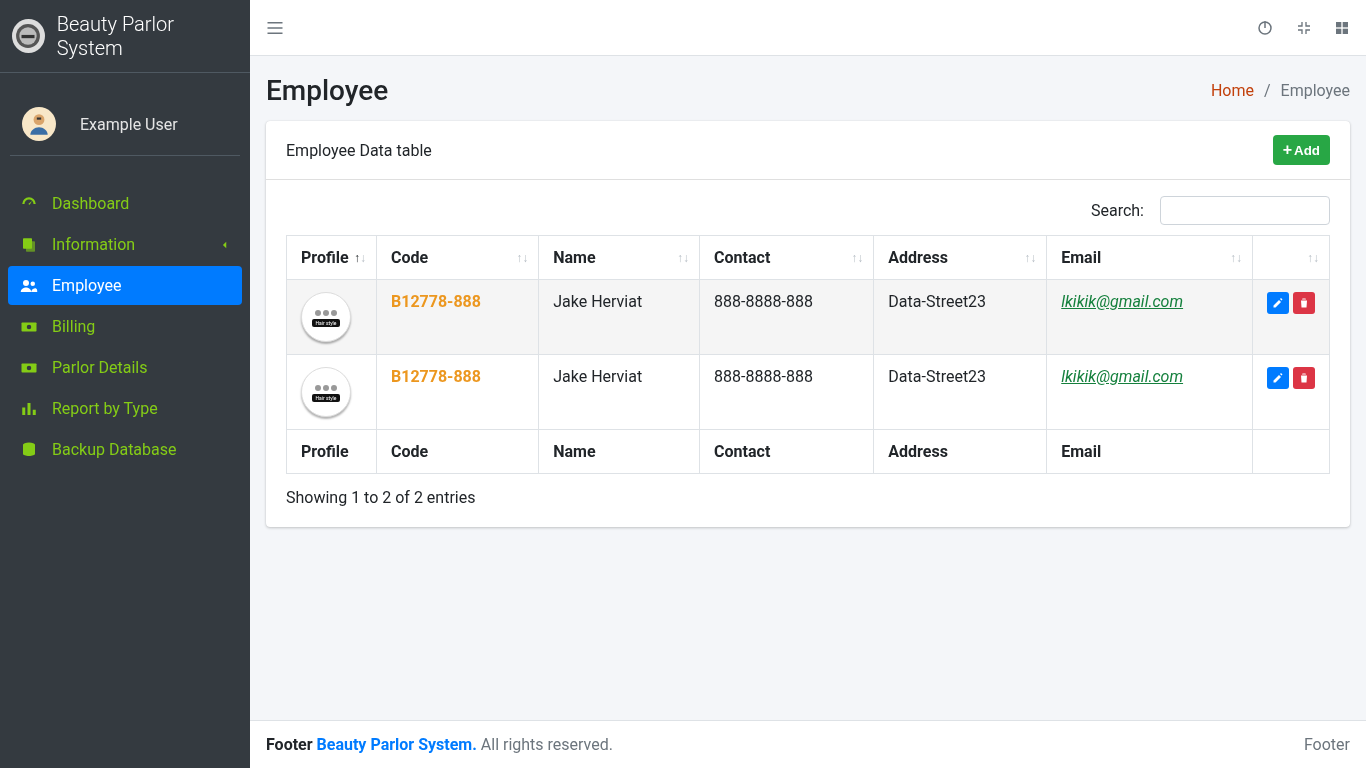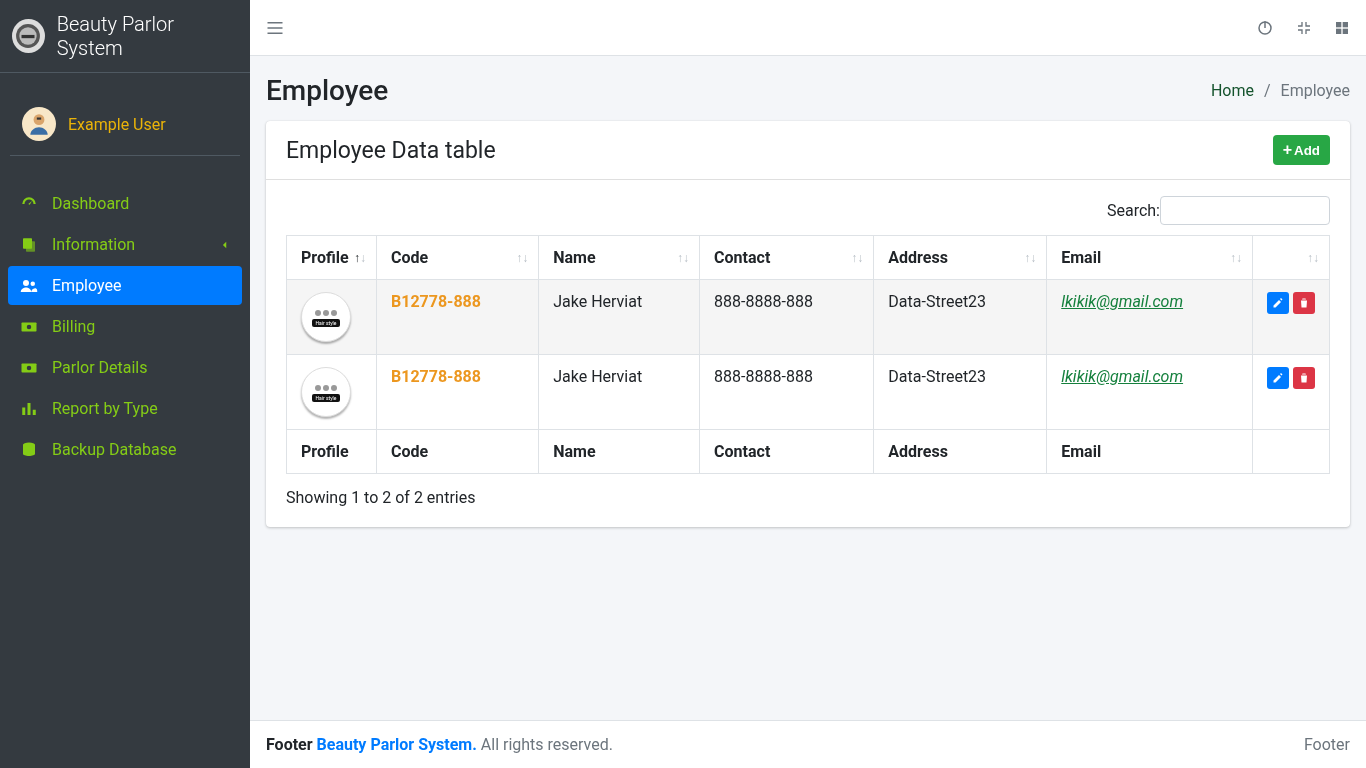--- a/index.html
+++ b/index.html
@@ -6,52 +6,52 @@
 body { font-family: -apple-system, "Segoe UI", Roboto, "Helvetica Neue", Arial, sans-serif; font-size: 16px; color: #212529; background: #f4f6f9; height: 768px; width: 1366px; overflow: hidden; }
 
 
 .sidebar { position: fixed; left: 0; top: 0; bottom: 0; width: 250px; background: #343a40; color: #c2c7d0; display: flex; flex-direction: column; gap: 20px; }
 .brand { display: flex; align-items: center; padding: 12px 12px; border-bottom: 1px solid #4f5962; }
 .brand-logo { width: 34px; height: 34px; border-radius: 50%; background: #ddd; display:flex; align-items:center; justify-content:center; margin-right: 12px; }
 .brand-logo svg { width: 26px; height:26px; }
 .brand-title { color: #fff; font-size: 20px; font-weight: 300; }
 .user-panel { display:flex; align-items:center; padding: 14px 12px; border-bottom: 1px solid #4f5962; margin: 0 10px; }
 .user-avatar { width: 34px; height: 34px; border-radius: 50%; background: #f8e7c8; display:flex; align-items:center; justify-content:center; margin-right: 12px; }
-.user-name { color: #eab308; font-size: 16px; }
+.user-name { color: #e5e5e5; font-size: 16px; margin-left: 12px; }
 .nav { list-style:none; padding: 8px 8px; }
 .nav-item { display:flex; align-items:center; padding: 10px 12px; border-radius: 4px; margin-bottom: 2px; cursor:pointer; color:#84cc16; position:relative; }
 .nav-item.active { background:#007bff; color:#fff; }
 .nav-icon { width: 22px; margin-right: 10px; display:inline-flex; }
 .nav-caret { position:absolute; right:12px; }
 
 
 .wrapper { margin-left: 250px; height: 768px; display:flex; flex-direction: column; }
 
 
 .topnav { background:#fff; border-bottom:1px solid #dee2e6; height:56px; display:flex; align-items:center; padding: 0 16px; justify-content:space-between; }
 .topnav-left, .topnav-right { display:flex; align-items:center; gap:22px; }
 .top-icon { color:#6c757d; cursor:pointer; display:inline-flex; }
 
 
 .content-header { padding: 18px 16px 14px 16px; display:flex; justify-content:space-between; align-items:center; }
 .page-title { font-size: 28px; font-weight: 500; color:#212529; }
 .breadcrumb { font-size:16px; color:#6c757d; }
-.breadcrumb a { color:#14532d; text-decoration:none;margin-top:20px; }
+.breadcrumb a { color:#c2410c; text-decoration:none;margin-top:20px; }
 .breadcrumb-sep { margin: 0 6px; color:#6c757d; }
 
 
 .card { background:#fff; border-radius:4px; margin: 0 16px; box-shadow: 0 0 1px rgba(0,0,0,.125),0 1px 3px rgba(0,0,0,.2); }
 .card-header { padding: 14px 20px; border-bottom:1px solid #rgba(0,0,0,.125); display:flex; justify-content:space-between; align-items:center; border-bottom: 1px solid rgba(0,0,0,.125);}
-.card-title { font-size:23px; font-weight:400; }
+.card-title { font-size:16px; font-weight:400; }
 .btn-add { background:#28a745; color:#fff; border:none; padding:6px 10px; border-radius:4px; font-weight:700; cursor:pointer; display:inline-flex; align-items:center; gap:2px; }
 .btn-add .plus { font-weight:900; font-size:16px; }
 .card-body { padding: 16px 20px 20px 20px; }
 
 
-.search-row { display:flex; justify-content:flex-end; margin-bottom:10px; align-items:center; gap:0; }
+.search-row { display:flex; justify-content:flex-end; margin-bottom:10px; align-items:center; gap:16px; }
 .search-row input { border:1px solid #ced4da; border-radius:4px; padding:5px 8px; width:170px; font-size:15px; }
 
 
 table { width:100%; border-collapse: collapse; font-size:16px; }
 th, td { border:1px solid #dee2e6; padding: 12px 14px; text-align:left; vertical-align:top; }
 thead th { font-weight:700; position:relative; cursor:pointer; }
 tfoot th { font-weight:700; }
 .sort-icons { position:absolute; right:10px; top:50%; transform:translateY(-50%); font-size:12px; color:#b8bfc6; display:inline-flex; flex-direction:row; gap:0; }
 .sort-icons .asc.active { color:#212529; }
 tbody tr:nth-child(odd){ background:#f5f5f5; }

